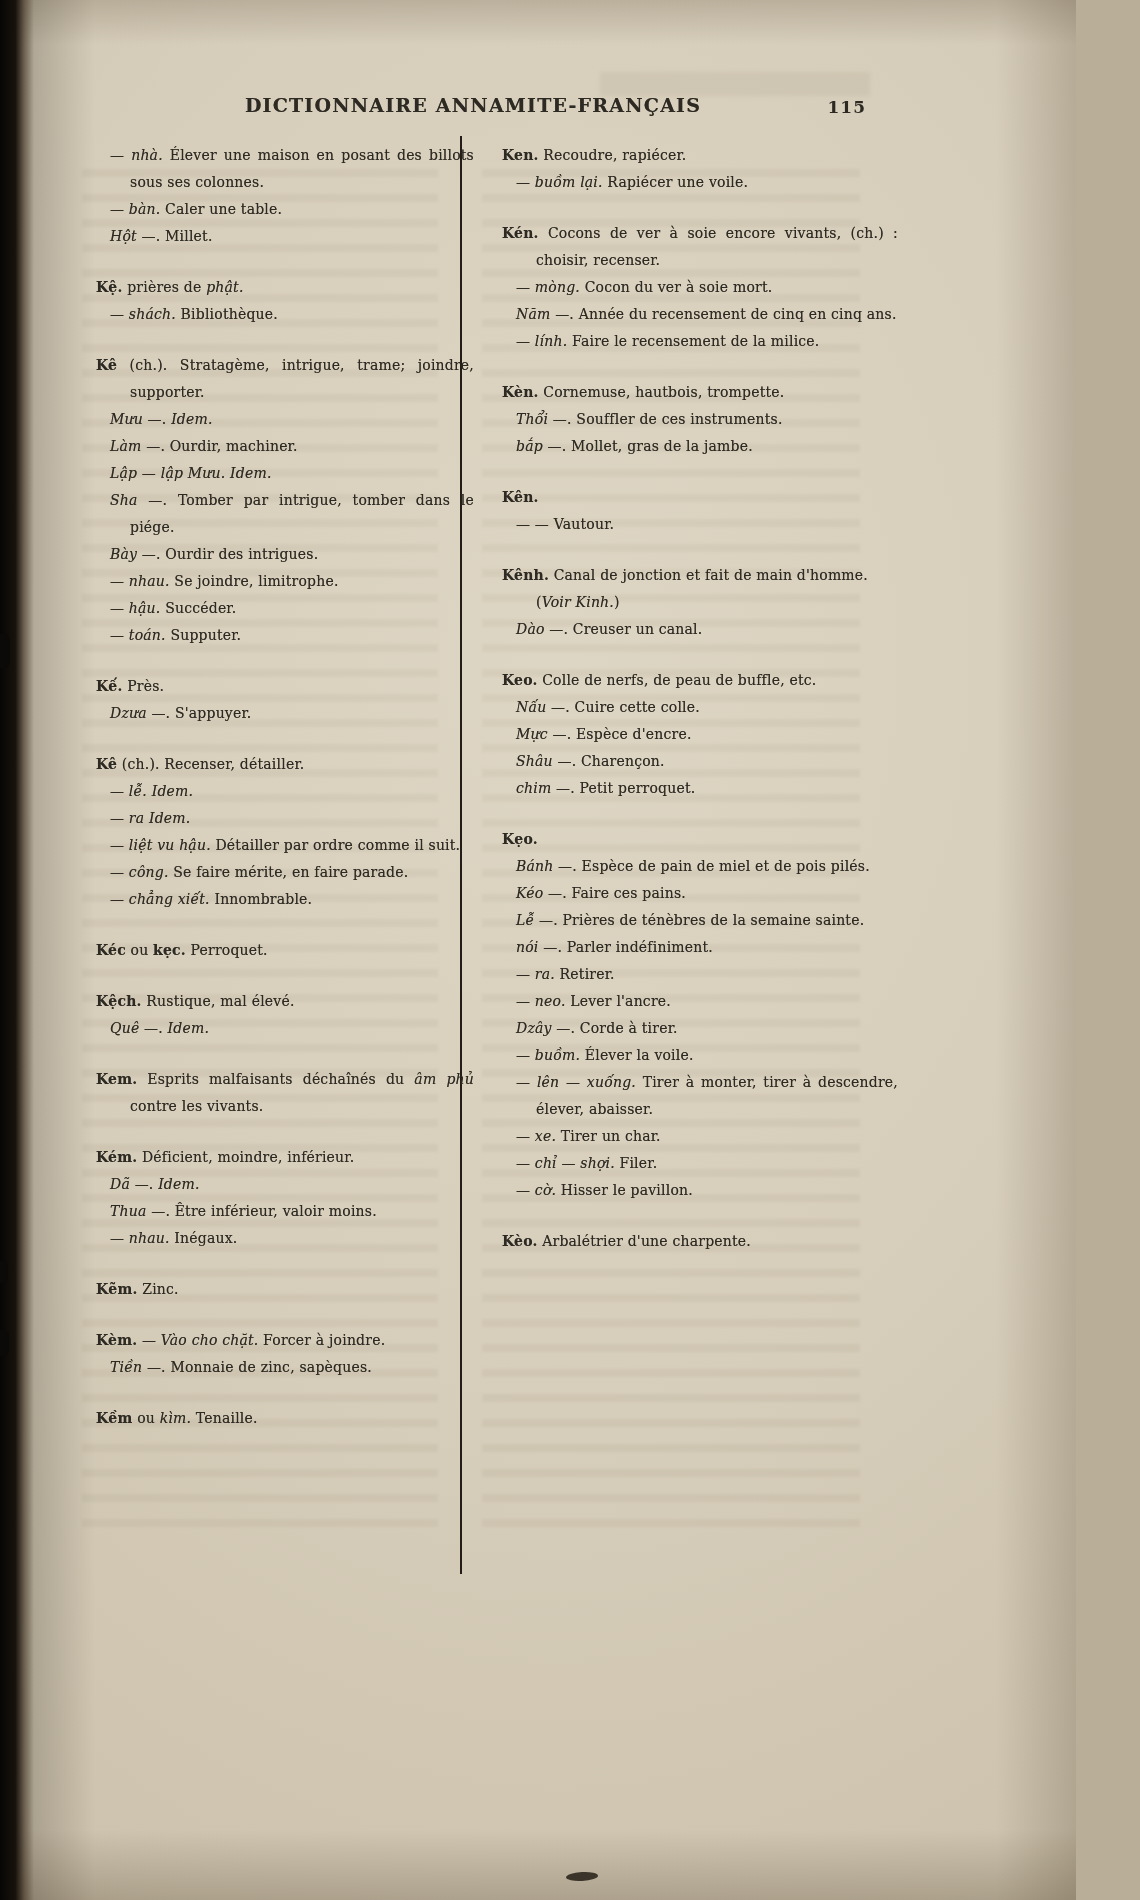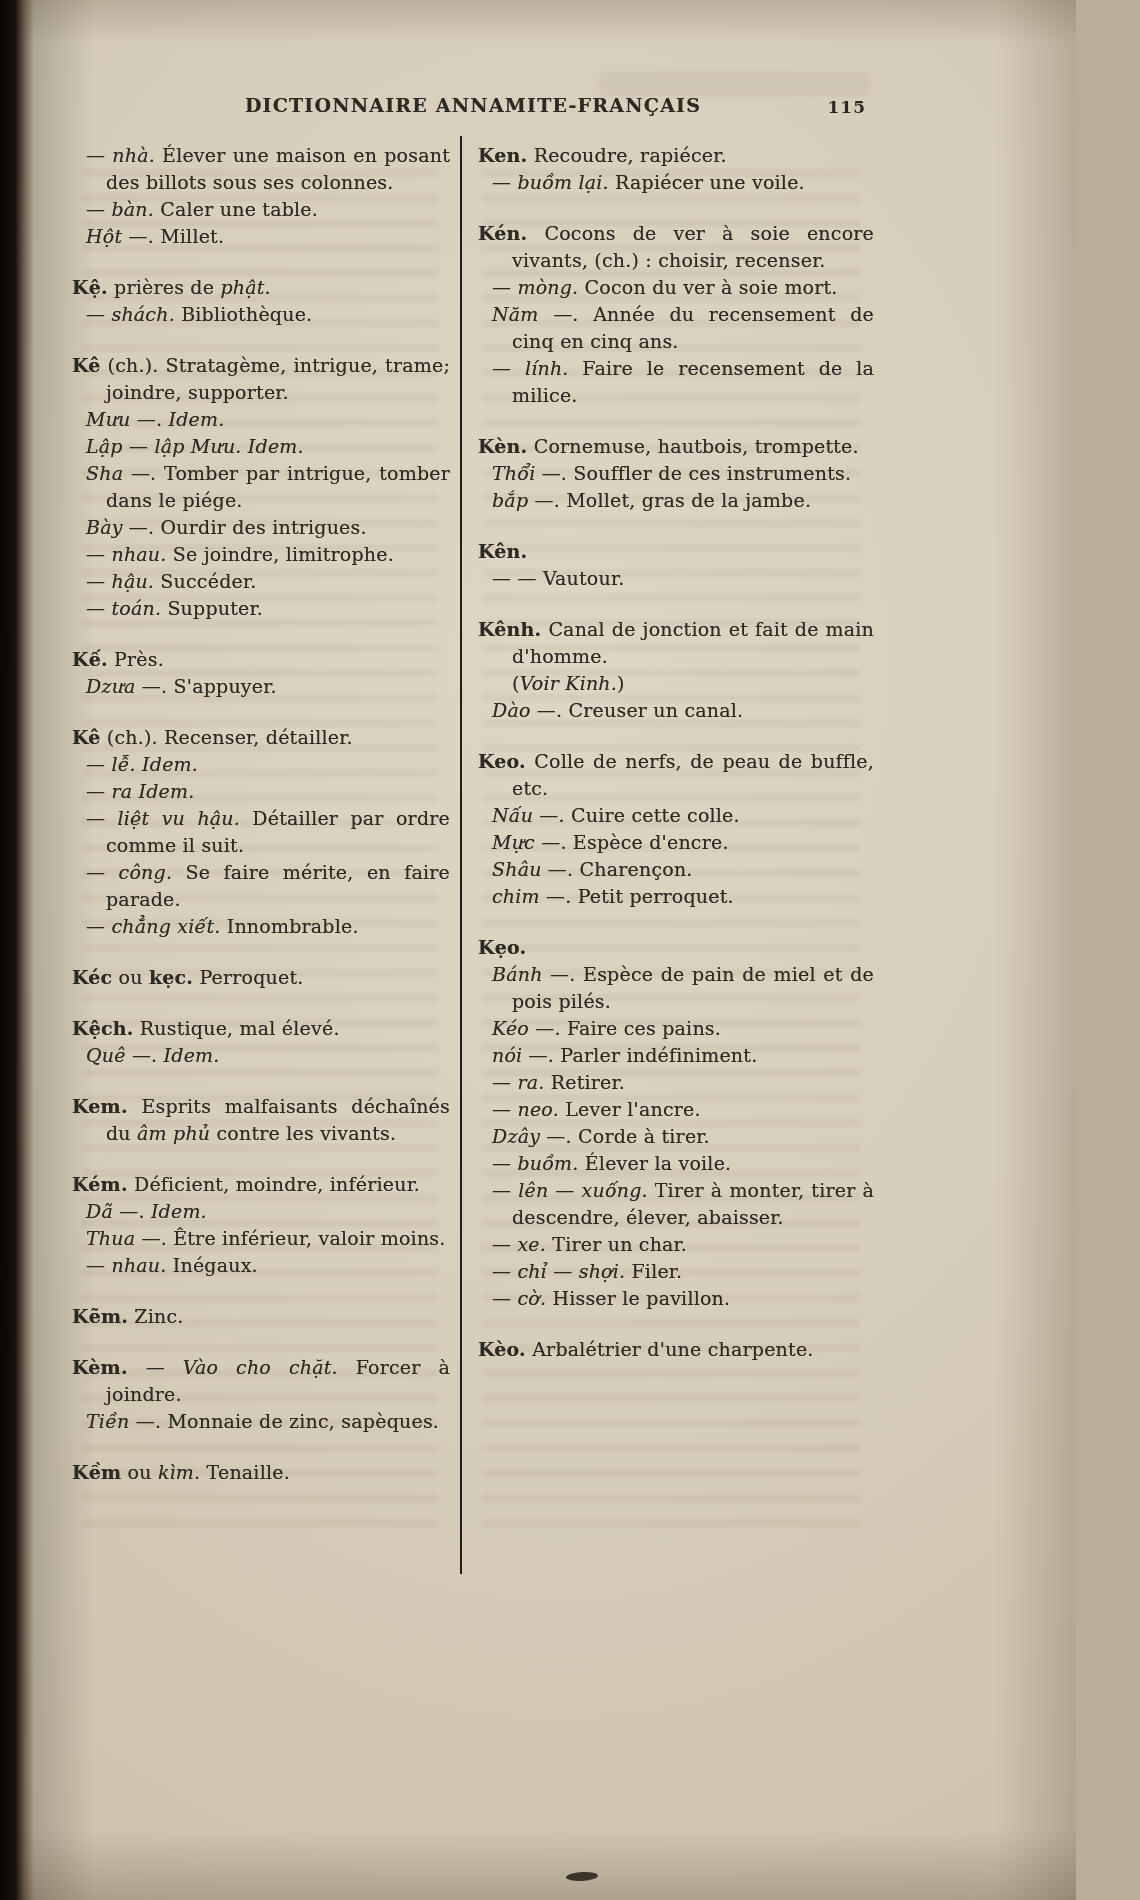--- a/index.html
+++ b/index.html
@@ -56,23 +56,24 @@
   .pagenum{
     position:absolute;right:8px;top:3px;
     font-weight:700;font-size:17px;letter-spacing:1px;color:var(--ink);margin-left:18px;
   }
   .divider{
     position:absolute;left:460px;top:136px;width:2px;height:1438px;
     background:var(--divider);z-index:3;
   }
   .col{
     position:absolute;top:142px;z-index:3;color:var(--ink);
-    font-size:19px;line-height:27px;letter-spacing:.2px;
+    font-size:14px;line-height:27px;letter-spacing:.2px;
     text-align:justify;
     text-shadow:0 0 .4px rgba(40,35,25,.55);
+    margin-left:24px;
   }
   .col-left{left:72px;width:378px;}
   .col-right{left:478px;width:396px;}
   .entry{margin:0;padding-left:34px;text-indent:-34px;}
   .entry.sub{text-indent:-20px;}
   .entry.cont{text-indent:0;}
   .entry.gap{margin-top:24px;}
   .run-b{font-weight:700;}
   .run-i{font-style:italic;}
 </style>
@@ -92,20 +93,21 @@
   <div class="divider"></div>
 
   <div class="col col-left">
       <p class="entry sub"><span class="run-r">— </span><span class="run-i">nhà.</span><span class="run-r"> Élever une maison en posant des billots sous ses colonnes.</span></p>
       <p class="entry sub"><span class="run-r">— </span><span class="run-i">bàn.</span><span class="run-r"> Caler une table.</span></p>
       <p class="entry sub"><span class="run-i">Hột</span><span class="run-r"> —. Millet.</span></p>
       <p class="entry head gap"><span class="run-b">Kệ.</span><span class="run-r"> prières de </span><span class="run-i">phật.</span></p>
       <p class="entry sub"><span class="run-r">— </span><span class="run-i">shách.</span><span class="run-r"> Bibliothèque.</span></p>
       <p class="entry head gap"><span class="run-b">Kê</span><span class="run-r"> (ch.). Stratagème, intrigue, trame; joindre, supporter.</span></p>
       <p class="entry sub"><span class="run-i">Mưu</span><span class="run-r"> —. </span><span class="run-i">Idem.</span></p>
+      <p class="entry sub"><span class="run-i">Làm</span><span class="run-r"> —. Ourdir, machiner.</span></p>
       <p class="entry sub"><span class="run-i">Lập</span><span class="run-r"> — </span><span class="run-i">lập Mưu.</span><span class="run-r"> </span><span class="run-i">Idem.</span></p>
       <p class="entry sub"><span class="run-i">Sha</span><span class="run-r"> —. Tomber par intrigue, tomber dans le piége.</span></p>
       <p class="entry sub"><span class="run-i">Bày</span><span class="run-r"> —. Ourdir des intrigues.</span></p>
       <p class="entry sub"><span class="run-r">— </span><span class="run-i">nhau.</span><span class="run-r"> Se joindre, limitrophe.</span></p>
       <p class="entry sub"><span class="run-r">— </span><span class="run-i">hậu.</span><span class="run-r"> Succéder.</span></p>
       <p class="entry sub"><span class="run-r">— </span><span class="run-i">toán.</span><span class="run-r"> Supputer.</span></p>
       <p class="entry head gap"><span class="run-b">Kế.</span><span class="run-r"> Près.</span></p>
       <p class="entry sub"><span class="run-i">Dzưa</span><span class="run-r"> —. S'appuyer.</span></p>
       <p class="entry head gap"><span class="run-b">Kê</span><span class="run-r"> (ch.). Recenser, détailler.</span></p>
       <p class="entry sub"><span class="run-r">— </span><span class="run-i">lễ.</span><span class="run-r"> </span><span class="run-i">Idem.</span></p>
@@ -142,20 +144,21 @@
       <p class="entry cont"><span class="run-r">(</span><span class="run-i">Voir Kinh.</span><span class="run-r">)</span></p>
       <p class="entry sub"><span class="run-i">Dào</span><span class="run-r"> —. Creuser un canal.</span></p>
       <p class="entry head gap"><span class="run-b">Keo.</span><span class="run-r"> Colle de nerfs, de peau de buffle, etc.</span></p>
       <p class="entry sub"><span class="run-i">Nấu</span><span class="run-r"> —. Cuire cette colle.</span></p>
       <p class="entry sub"><span class="run-i">Mực</span><span class="run-r"> —. Espèce d'encre.</span></p>
       <p class="entry sub"><span class="run-i">Shâu</span><span class="run-r"> —. Charençon.</span></p>
       <p class="entry sub"><span class="run-i">chim</span><span class="run-r"> —. Petit perroquet.</span></p>
       <p class="entry head gap"><span class="run-b">Kẹo.</span></p>
       <p class="entry sub"><span class="run-i">Bánh</span><span class="run-r"> —. Espèce de pain de miel et de pois pilés.</span></p>
       <p class="entry sub"><span class="run-i">Kéo</span><span class="run-r"> —. Faire ces pains.</span></p>
+      <p class="entry sub"><span class="run-i">Lễ</span><span class="run-r"> —. Prières de ténèbres de la semaine sainte.</span></p>
       <p class="entry sub"><span class="run-i">nói</span><span class="run-r"> —. Parler indéfiniment.</span></p>
       <p class="entry sub"><span class="run-r">— </span><span class="run-i">ra.</span><span class="run-r"> Retirer.</span></p>
       <p class="entry sub"><span class="run-r">— </span><span class="run-i">neo.</span><span class="run-r"> Lever l'ancre.</span></p>
       <p class="entry sub"><span class="run-i">Dzây</span><span class="run-r"> —. Corde à tirer.</span></p>
       <p class="entry sub"><span class="run-r">— </span><span class="run-i">buồm.</span><span class="run-r"> Élever la voile.</span></p>
       <p class="entry sub"><span class="run-r">— </span><span class="run-i">lên</span><span class="run-r"> — </span><span class="run-i">xuống.</span><span class="run-r"> Tirer à monter, tirer à descendre, élever, abaisser.</span></p>
       <p class="entry sub"><span class="run-r">— </span><span class="run-i">xe.</span><span class="run-r"> Tirer un char.</span></p>
       <p class="entry sub"><span class="run-r">— </span><span class="run-i">chỉ</span><span class="run-r"> — </span><span class="run-i">shợi.</span><span class="run-r"> Filer.</span></p>
       <p class="entry sub"><span class="run-r">— </span><span class="run-i">cờ.</span><span class="run-r"> Hisser le pavillon.</span></p>
       <p class="entry head gap"><span class="run-b">Kèo.</span><span class="run-r"> Arbalétrier d'une charpente.</span></p>

